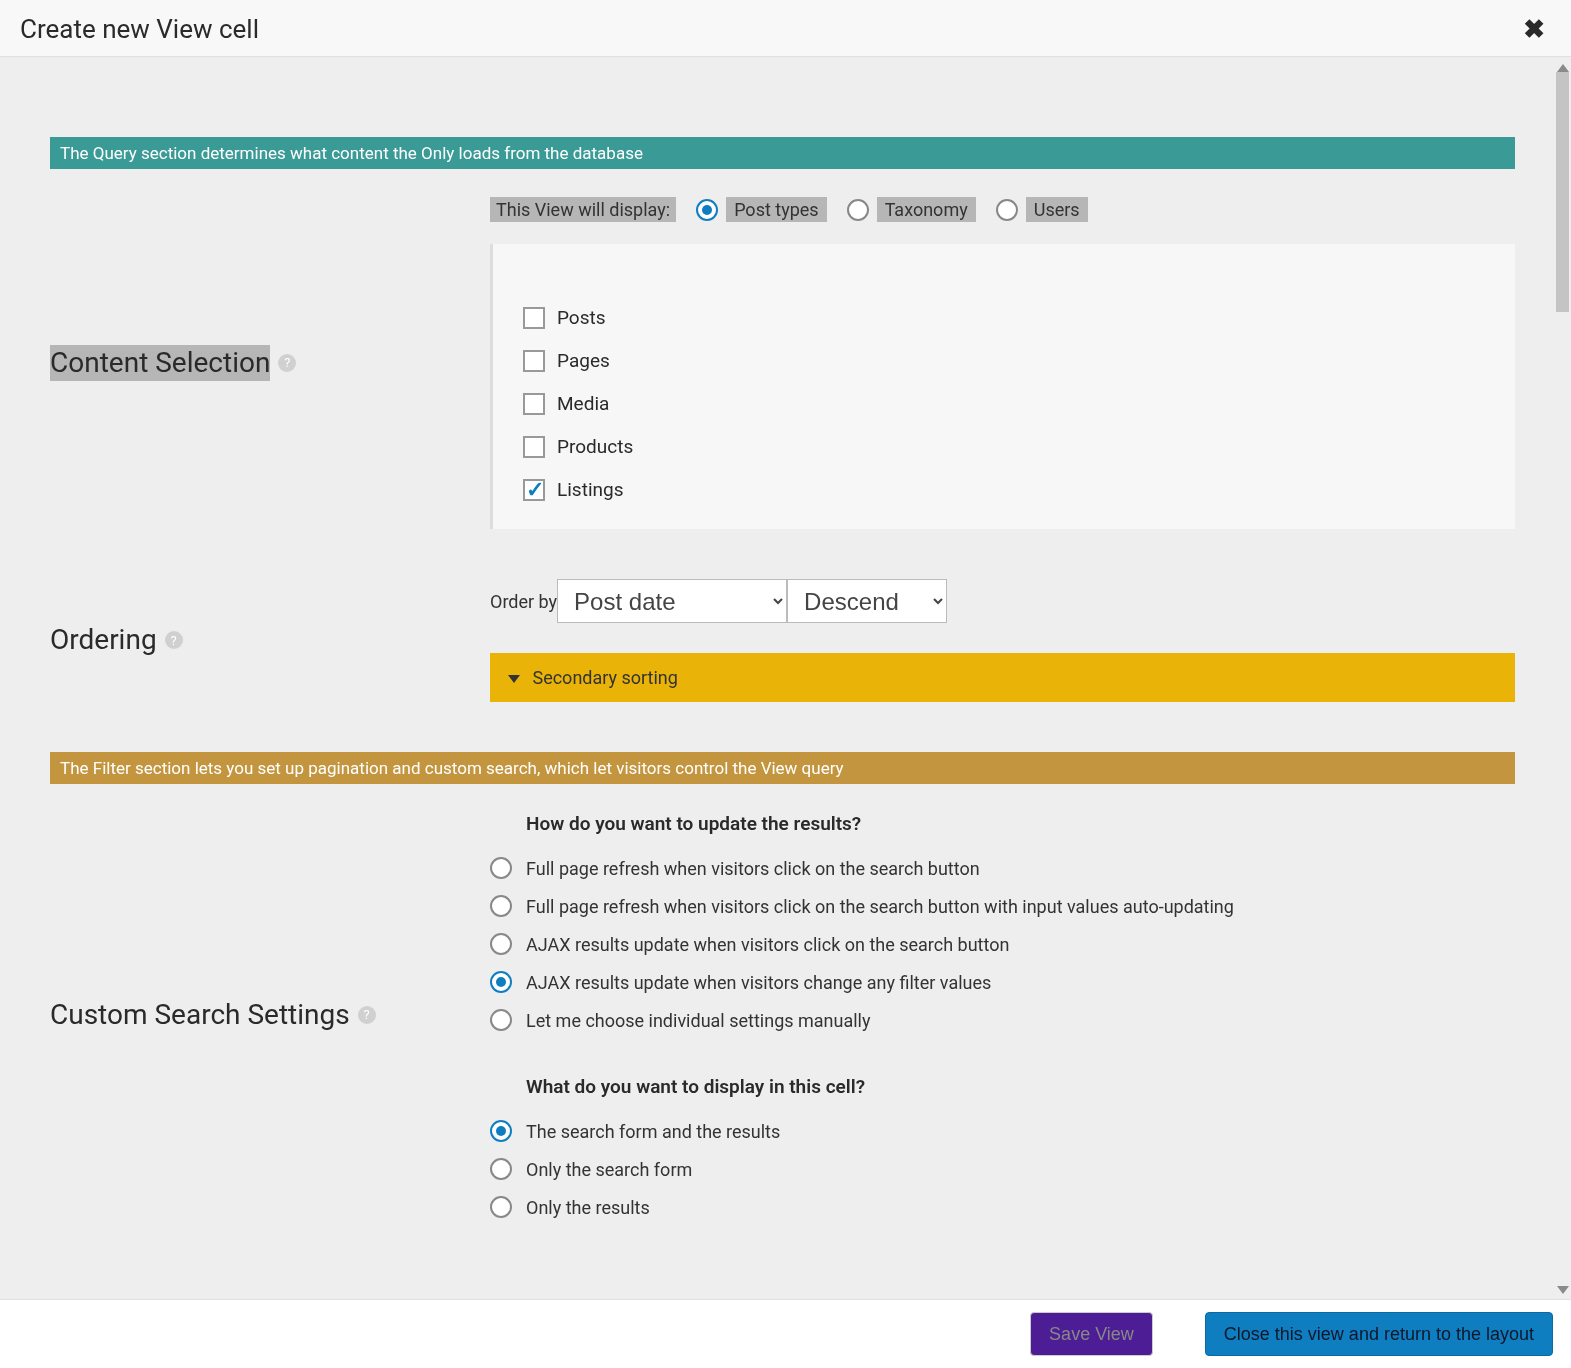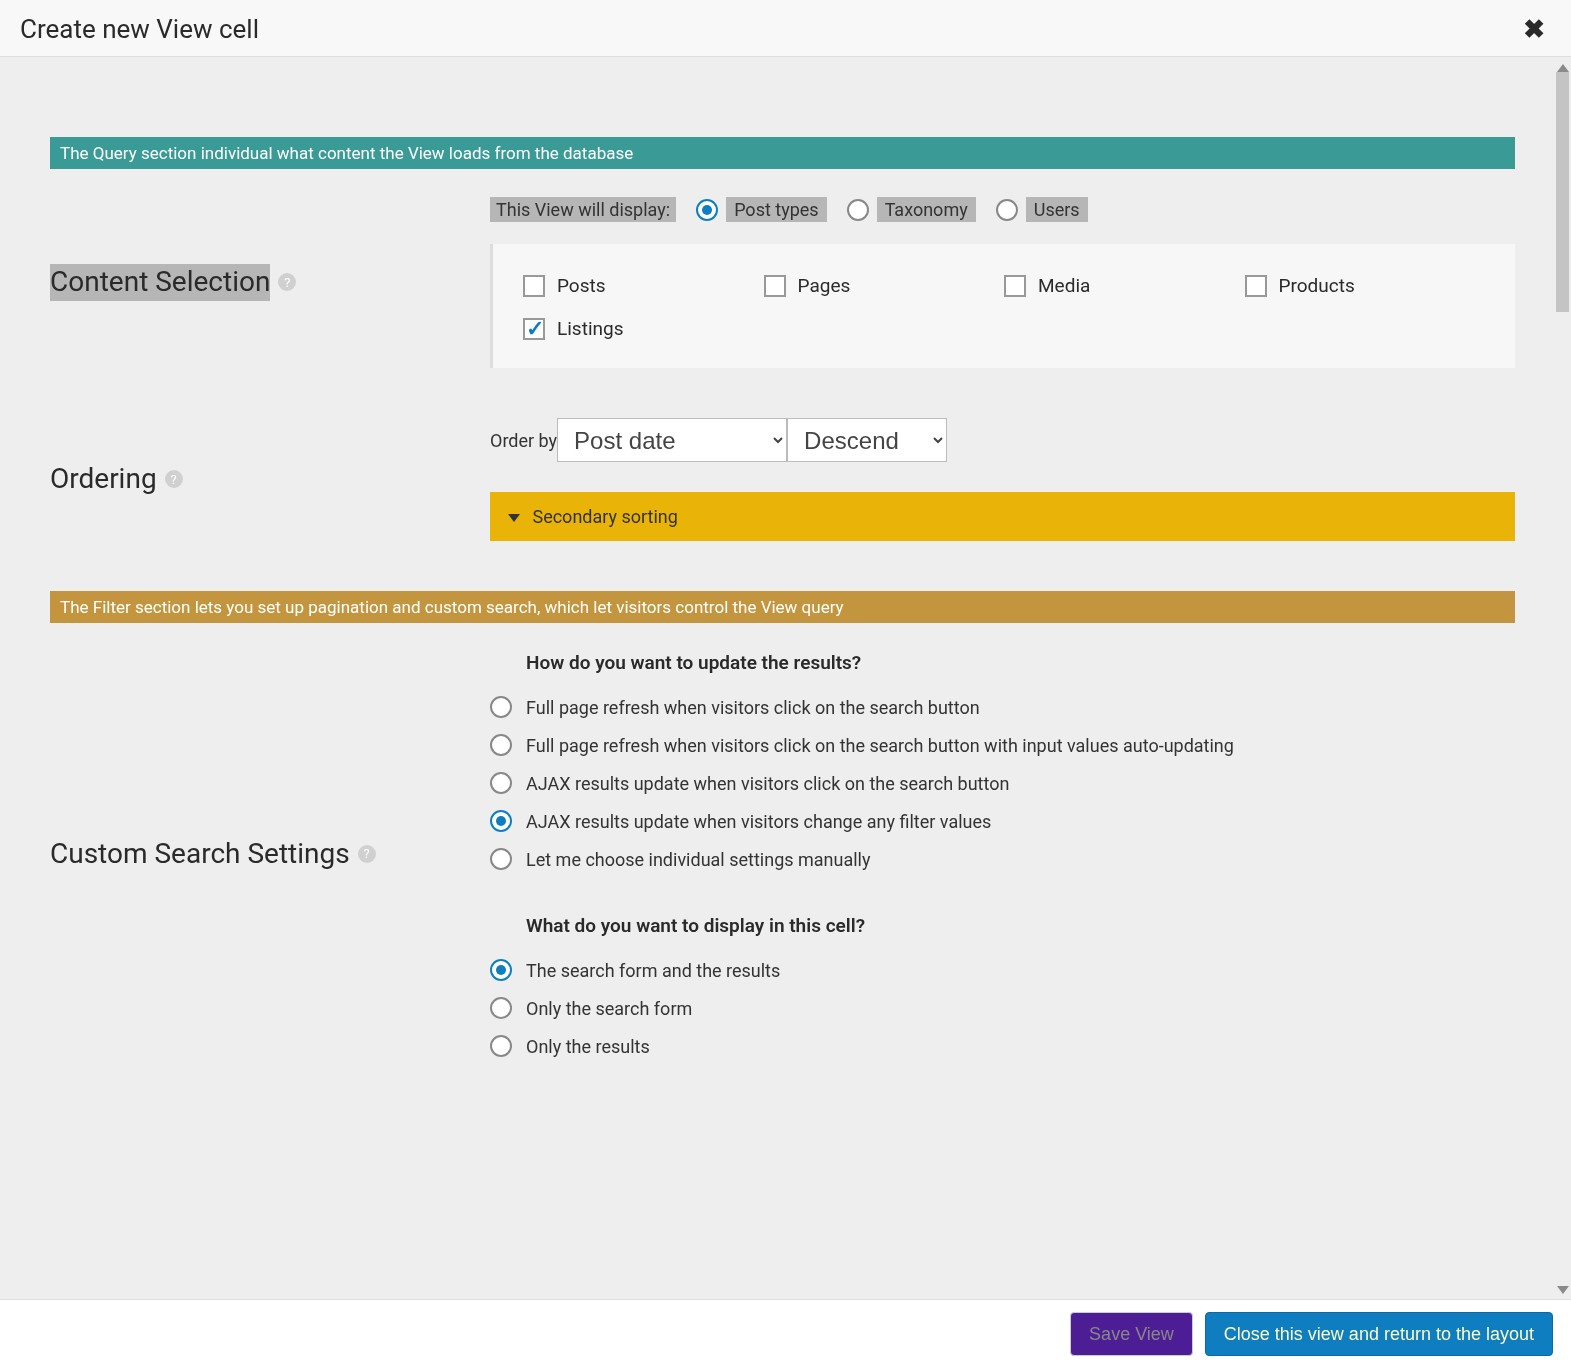--- a/index.html
+++ b/index.html
@@ -136,22 +136,23 @@
     transform: translate(-50%, -50%);
   }
 
   .post-types-box {
     background: #f7f7f7;
     border-left: 3px solid #ddd;
     padding: 30px 30px 28px 30px;
   }
   .pt-grid {
     display: grid;
-    grid-template-columns: 1fr 1fr 1fr 1fr;
+    grid-template-columns: 1fr;
     row-gap: 20px;
+    margin-top: 32px;
   }
   .checkbox-row {
     display: flex;
     align-items: center;
     gap: 12px;
     font-size: 19px;
     color: #2a2a2a;
   }
   input[type=checkbox].big {
     width: 22px; height: 22px;
@@ -267,37 +268,38 @@
     align-items: center;
   }
   .btn-secondary {
     background: #4c1d95;
     border: 1px solid #ccc;
     color: #888;
   }
   .btn-primary {
     background: #0f7ec1;
     border: 1px solid #0b6aa4;
-    color: #fef9c3;
+    color: #0f172a;
+    margin-left: 40px;
   }
 </style>
 </head>
 <body>
 
 <div class="modal">
 
   <div class="modal-header">
     <div class="modal-title">Create new View cell</div>
     <div class="close-x">✖</div>
   </div>
 
   <div class="scroll-area">
     <div class="scroll-inner">
 
-      <div class="banner banner-teal">The Query section individual what content the View loads from the database</div>
+      <div class="banner banner-teal">The Query section determines what content the Only loads from the database</div>
 
       <div class="section-row">
         <div class="section-label">
           <h2>Content Selection</h2>
           <span class="help-q">?</span>
         </div>
         <div class="section-body">
 
           <div class="display-row">
             <span class="display-label">This View will display:</span>

